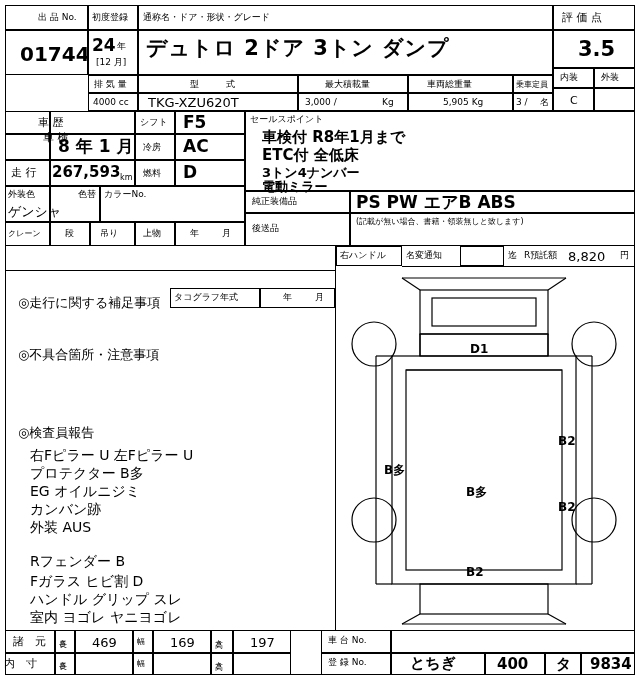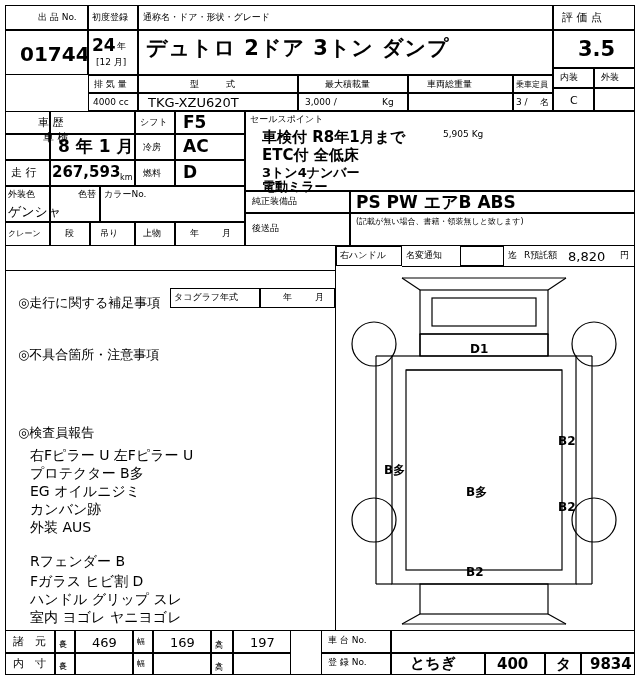--- a/index.html
+++ b/index.html
@@ -77,21 +77,21 @@
   <div class="t sm" style="left:93px;top:98px;">4000 cc</div>
 
   <div class="cell" style="left:138px;top:93px;width:160px;height:18px;"></div>
   <div class="t md" style="left:148px;top:96px;">TKG-XZU620T</div>
 
   <div class="cell" style="left:298px;top:93px;width:110px;height:18px;"></div>
   <div class="t sm" style="left:305px;top:98px;">3,000 /</div>
   <div class="t sm" style="left:382px;top:98px;">Kg</div>
 
   <div class="cell" style="left:408px;top:93px;width:105px;height:18px;"></div>
-  <div class="t sm" style="left:443px;top:98px;margin-top:32px;">5,905 Kg</div>
+  <div class="t sm" style="left:443px;top:98px;">5,905 Kg</div>
 
   <div class="cell" style="left:513px;top:93px;width:40px;height:18px;"></div>
   <div class="t sm" style="left:516px;top:98px;">3 /</div>
   <div class="t sm" style="left:540px;top:98px;">名</div>
 
   <div class="cell" style="left:5px;top:111px;width:45px;height:23px;"></div>
   <div class="t lbl" style="left:26px;top:117px;margin-left:12px;">車 歴</div>
   <div class="cell" style="left:50px;top:111px;width:85px;height:23px;"></div>
   <div class="cell" style="left:135px;top:111px;width:40px;height:23px;"></div>
   <div class="t sm" style="left:140px;top:118px;">シフト</div>
@@ -244,21 +244,21 @@
   <div class="cell" style="left:133px;top:630px;width:20px;height:23px;"></div>
   <div class="t xs" style="left:137px;top:638px;">幅</div>
   <div class="cell" style="left:153px;top:630px;width:58px;height:23px;"></div>
   <div class="t md" style="left:170px;top:636px;">169</div>
   <div class="cell" style="left:211px;top:630px;width:22px;height:23px;"></div>
   <div class="t xs" style="left:214px;top:634px;writing-mode:vertical-rl;">高さ</div>
   <div class="cell" style="left:233px;top:630px;width:58px;height:23px;"></div>
   <div class="t md" style="left:250px;top:636px;">197</div>
 
   <div class="cell" style="left:5px;top:653px;width:50px;height:22px;"></div>
-  <div class="t lbl" style="left:13px;top:658px;">内　寸</div>
+  <div class="t lbl" style="left:4px;top:658px;">内　寸</div>
   <div class="cell" style="left:55px;top:653px;width:20px;height:22px;"></div>
   <div class="t xs" style="left:58px;top:656px;writing-mode:vertical-rl;">長さ</div>
   <div class="cell" style="left:75px;top:653px;width:58px;height:22px;"></div>
   <div class="t md" style="left:92px;top:658px;"></div>
   <div class="cell" style="left:133px;top:653px;width:20px;height:22px;"></div>
   <div class="t xs" style="left:137px;top:660px;">幅</div>
   <div class="cell" style="left:153px;top:653px;width:58px;height:22px;"></div>
   <div class="t md" style="left:170px;top:658px;"></div>
   <div class="cell" style="left:211px;top:653px;width:22px;height:22px;"></div>
   <div class="t xs" style="left:214px;top:656px;writing-mode:vertical-rl;">高さ</div>

